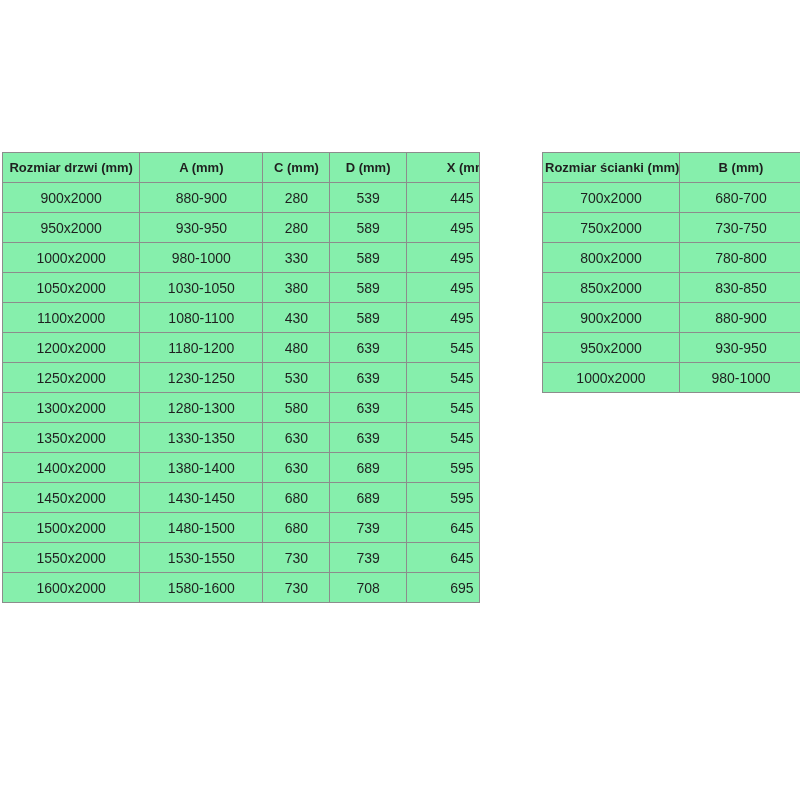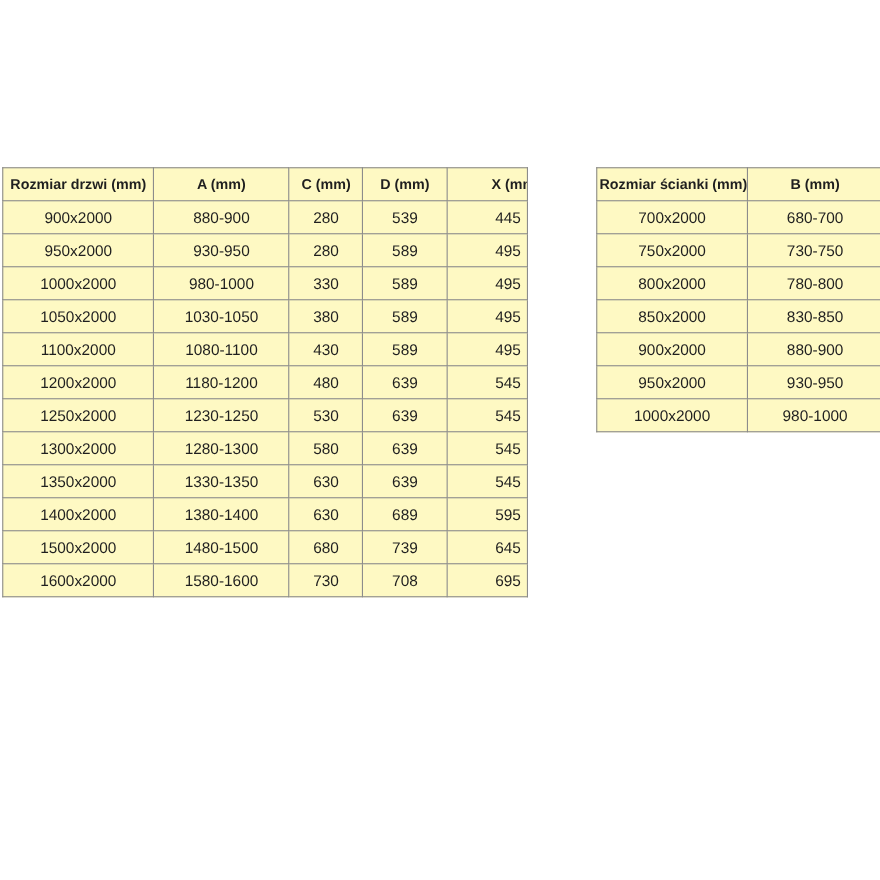--- a/index.html
+++ b/index.html
@@ -12,21 +12,21 @@
   }
   .canvas {
     position: relative;
     width: 800px; height: 800px;
     background: #ffffff;
   }
   table.spec {
     border-collapse: collapse;
     table-layout: fixed;
     position: absolute;
-    background: #fef9c3;
+    background: #86efac;
   }
   table.spec th, table.spec td {
     border: 1px solid #8c8c8c;
     height: 30px;
     text-align: center;
     vertical-align: middle;
     color: #1f1f1f;
     white-space: nowrap;
     overflow: hidden;
     padding: 0 2px;
@@ -135,27 +135,41 @@
           <td class="c4">545</td>
         </tr>
         <tr>
           <td class="c0">1400x2000</td>
           <td class="c1">1380-1400</td>
           <td class="c2">630</td>
           <td class="c3">689</td>
           <td class="c4">595</td>
         </tr>
         <tr>
+          <td class="c0">1450x2000</td>
+          <td class="c1">1430-1450</td>
+          <td class="c2">680</td>
+          <td class="c3">689</td>
+          <td class="c4">595</td>
+        </tr>
+        <tr>
           <td class="c0">1500x2000</td>
           <td class="c1">1480-1500</td>
           <td class="c2">680</td>
           <td class="c3">739</td>
           <td class="c4">645</td>
         </tr>
         <tr>
+          <td class="c0">1550x2000</td>
+          <td class="c1">1530-1550</td>
+          <td class="c2">730</td>
+          <td class="c3">739</td>
+          <td class="c4">645</td>
+        </tr>
+        <tr>
           <td class="c0">1600x2000</td>
           <td class="c1">1580-1600</td>
           <td class="c2">730</td>
           <td class="c3">708</td>
           <td class="c4">695</td>
         </tr>
       </tbody>
   </table>
 
   <table class="spec" id="walls-table">

